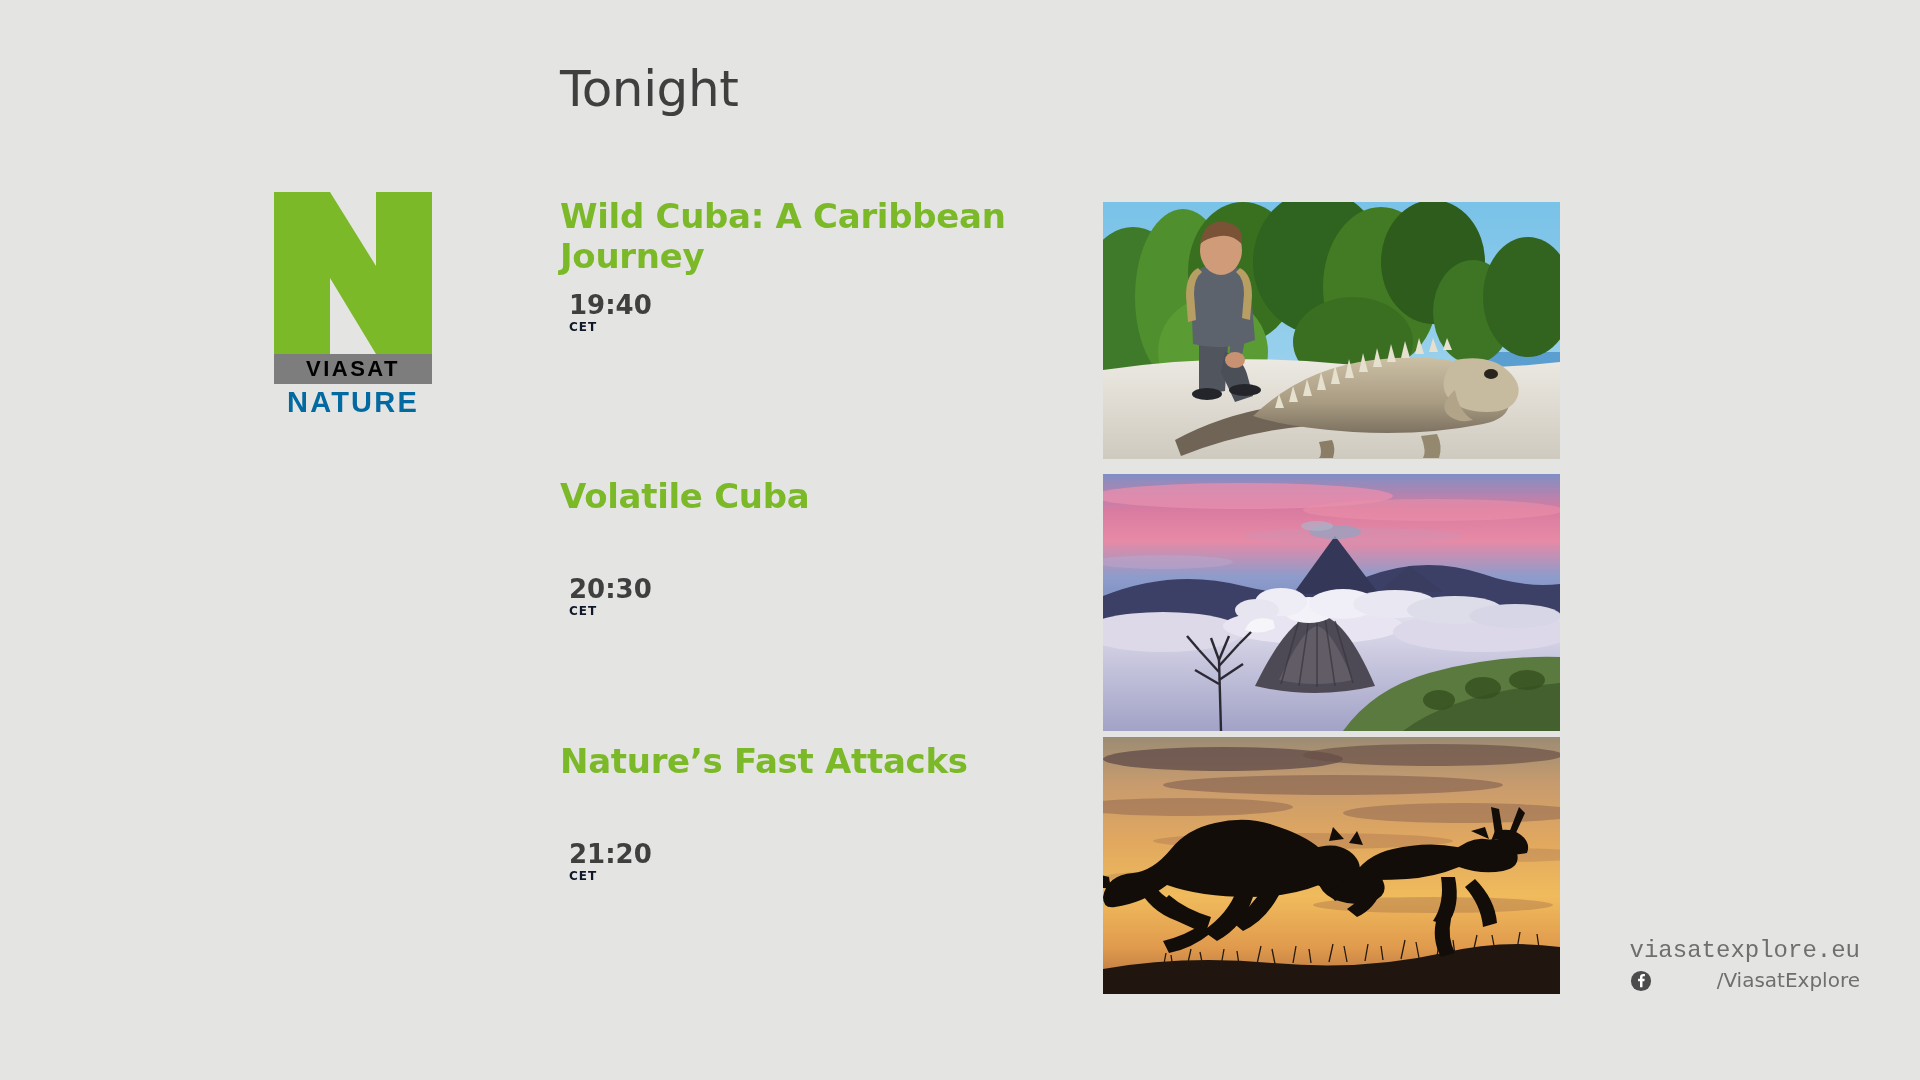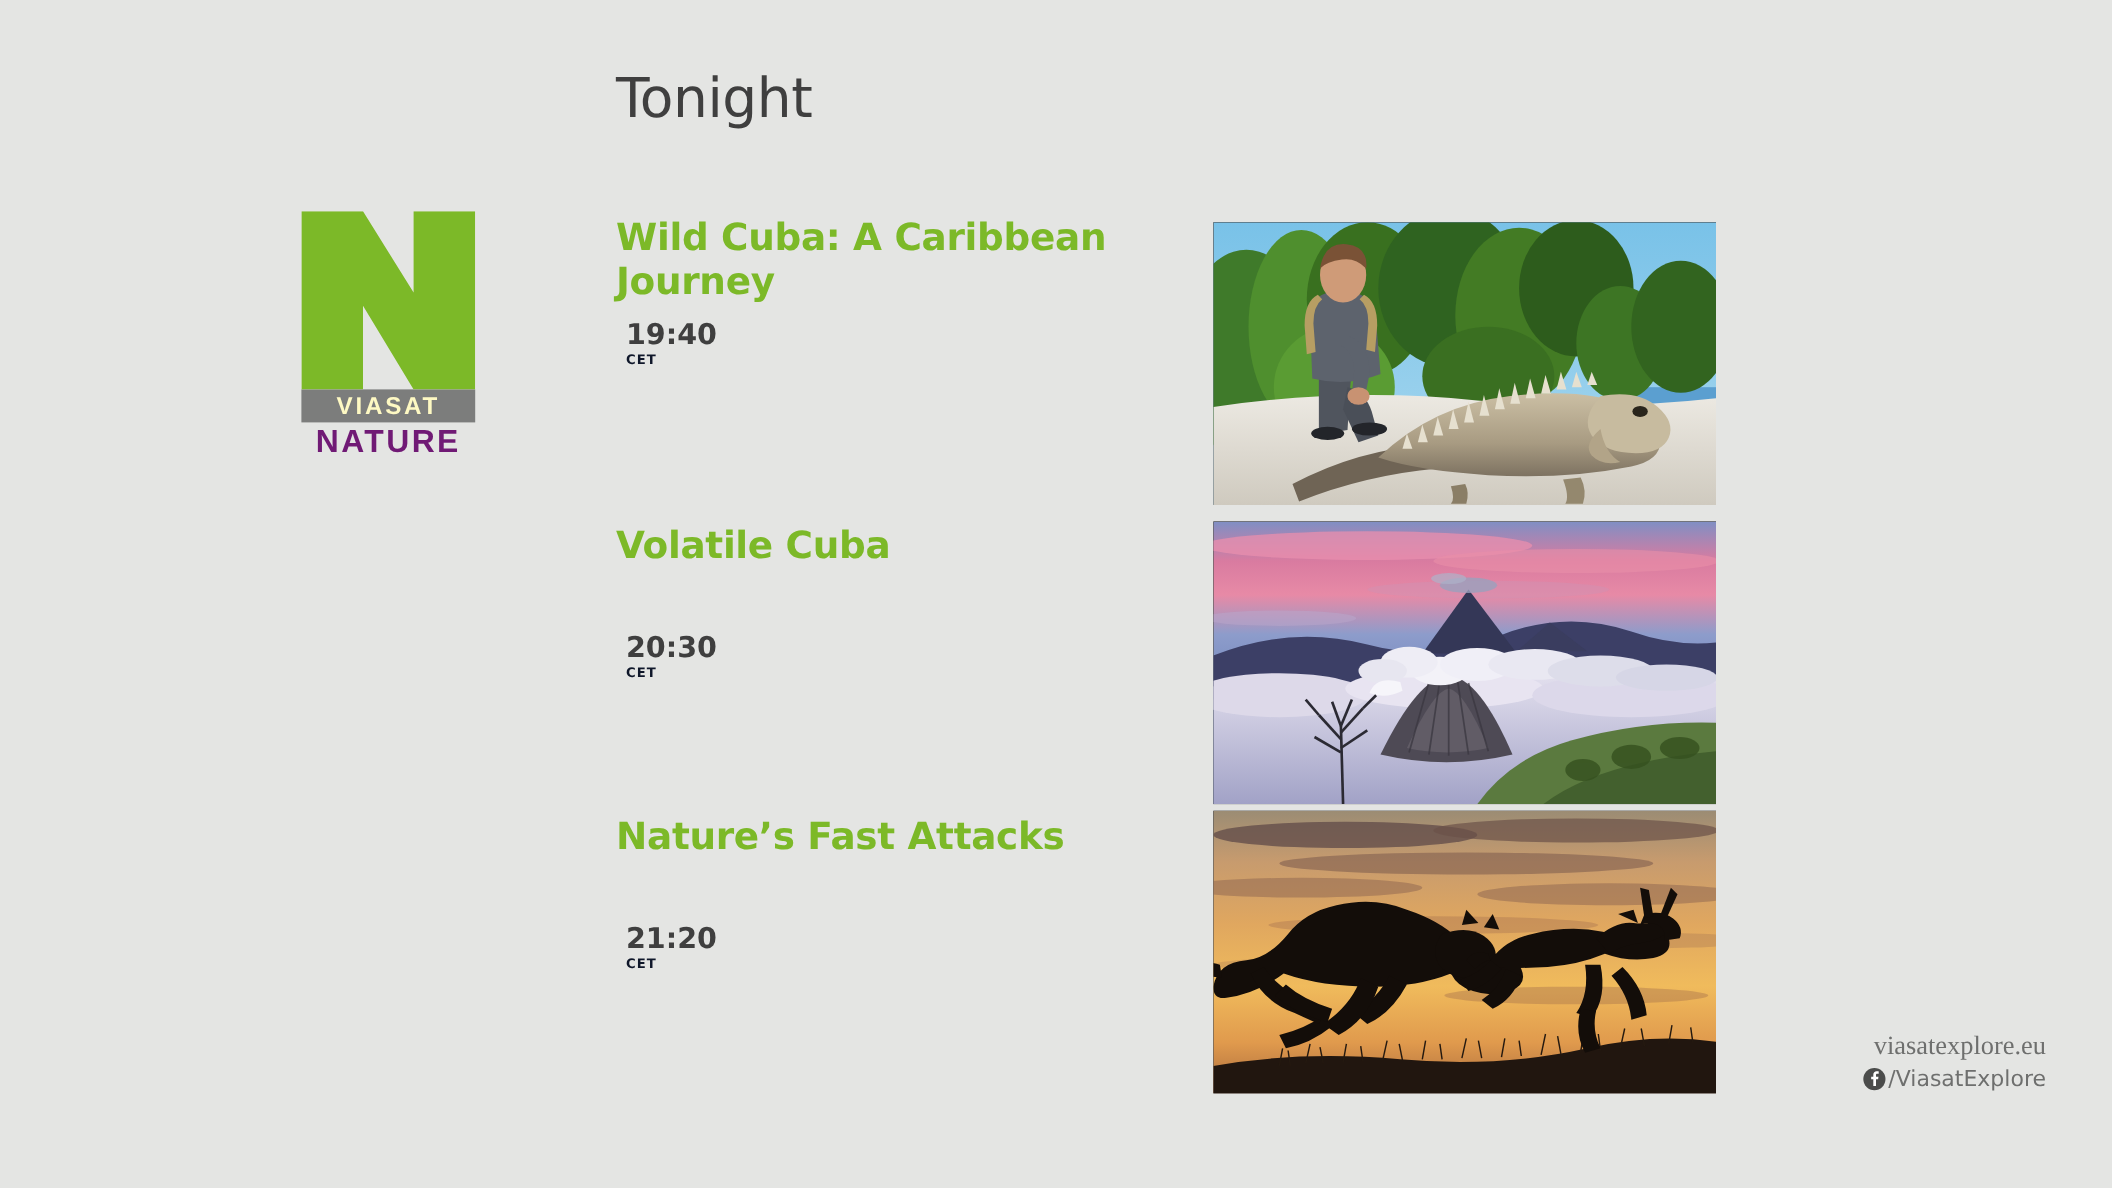--- a/index.html
+++ b/index.html
@@ -34,31 +34,31 @@
   }
   .logo-viasat-bar {
     width: 158px;
     height: 30px;
     background: #7c7d7c;
     display: flex;
     align-items: center;
     justify-content: center;
   }
   .logo-viasat-bar span {
-    color: #fef9c3;
+    color: #000000;
     font-size: 22px;
     font-weight: 700;
     letter-spacing: 2.5px;
     line-height: 1;
     font-family: "Liberation Sans", sans-serif;
   }
   .logo-nature {
     width: 158px;
     text-align: center;
-    color: #701a75;
+    color: #0369a1;
     font-size: 29px;
     font-weight: 700;
     letter-spacing: 2.2px;
     line-height: 1.12;
     margin-top: 2px;
     font-family: "Liberation Sans", sans-serif;
   }
 
   
   .page-title {
@@ -147,21 +147,21 @@
     position: absolute;
     right: 60px;
     top: 936px;
     text-align: right;
     color: #6e6f6e;
   }
   .footer-url {
     font-size: 24px;
     letter-spacing: 0px;
     line-height: 1.25;
-    font-family: Liberation Serif, serif;
+    font-family: Liberation Mono, monospace;
     text-align: right;
   }
   .footer-social {
     display: flex;
     align-items: center;
     justify-content: space-between;
     font-size: 20px;
     line-height: 1.25;
     margin-top: 2px;
     font-family: "DejaVu Sans", sans-serif;

